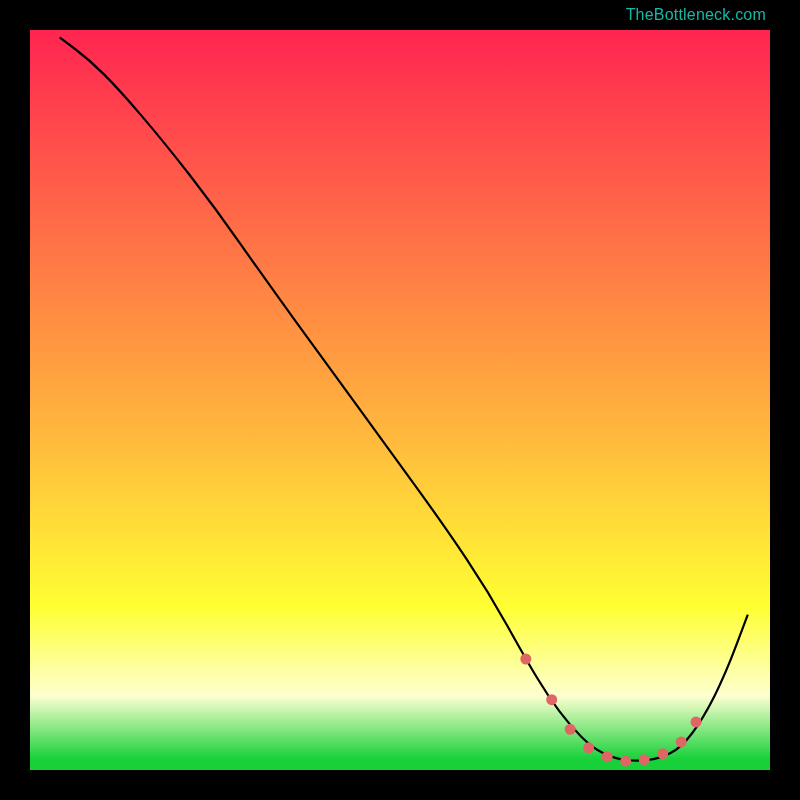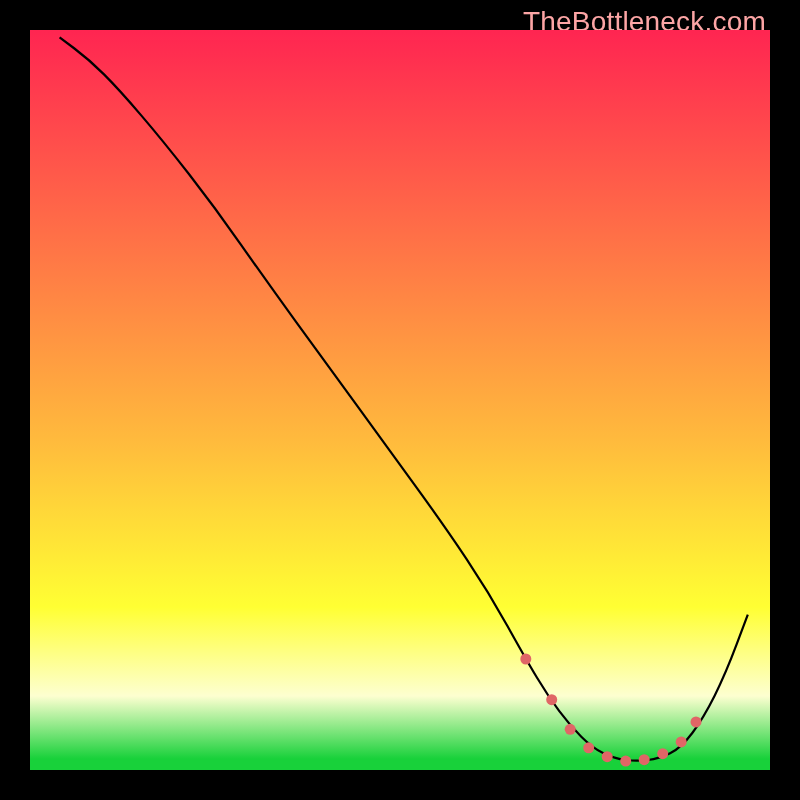--- a/index.html
+++ b/index.html
@@ -16,22 +16,22 @@
     left: 30px;
     top: 30px;
     width: 740px;
     height: 740px;
     box-sizing: border-box;
   }
   .watermark {
     position: absolute;
     right: 34px;
     top: 6px;
-    color: #fca5a5;
-    font-size: 28px;
+    color: #14b8a6;
+    font-size: 16px;
     letter-spacing: 0.2px;
     user-select: none;
   }
   svg {
     display: block;
   }
 </style>
 </head>
 <body>
 

